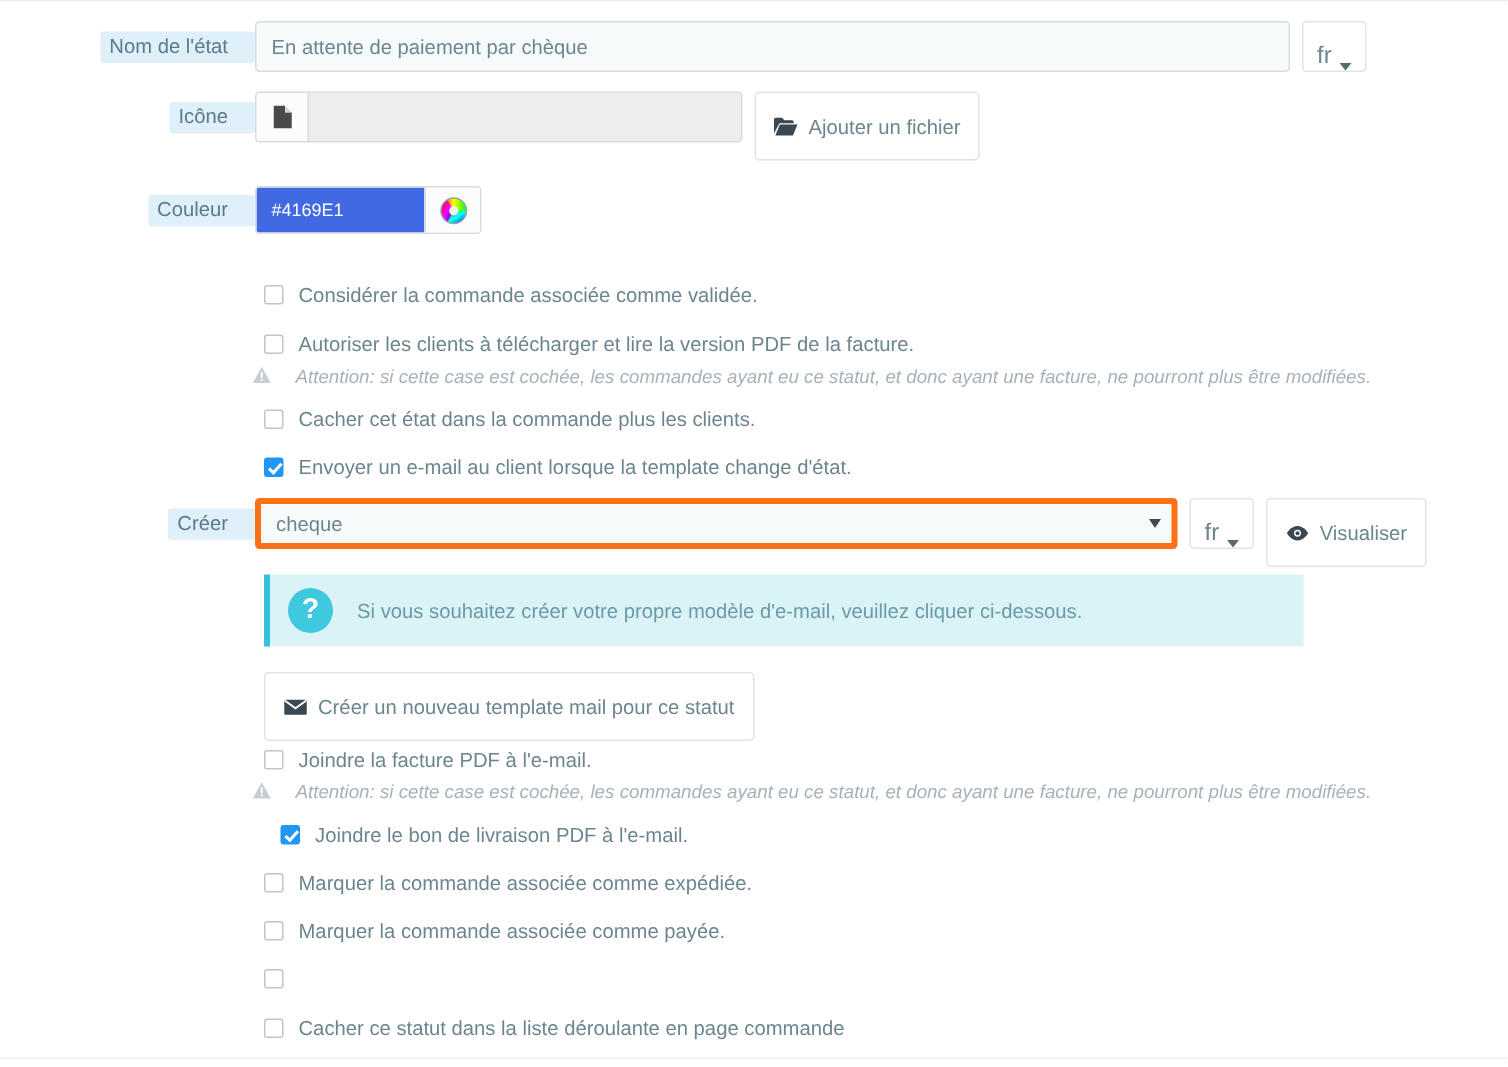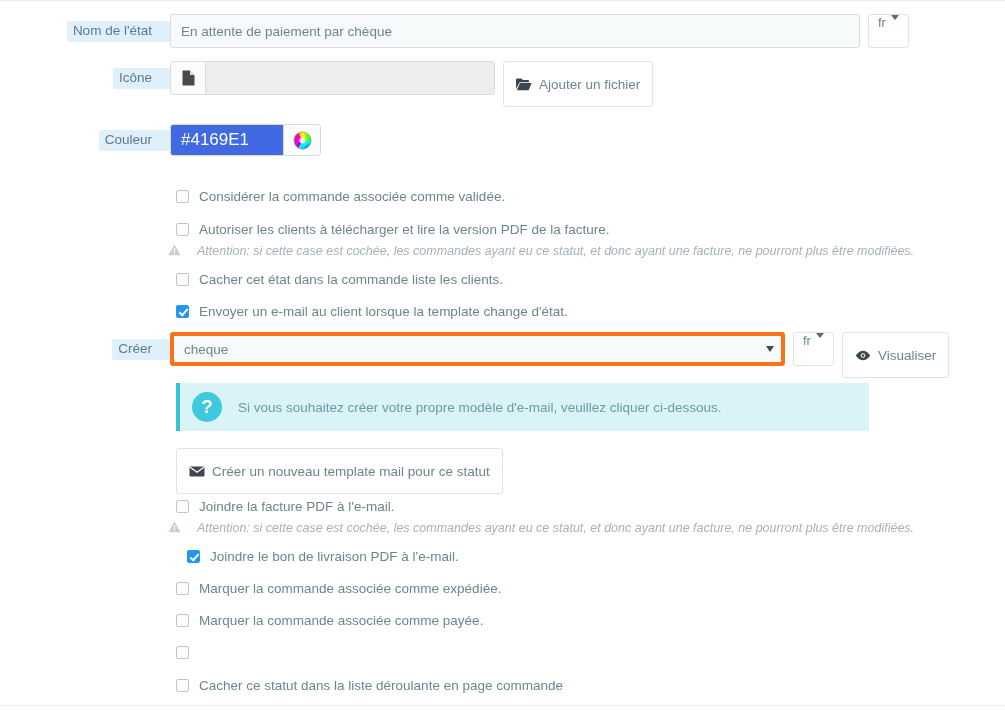--- a/index.html
+++ b/index.html
@@ -78,23 +78,23 @@
   .lang-btn {
     margin-left: 8px;
     height: 34px;
     min-width: 38px;
     box-sizing: border-box;
     border: 1px solid #dfe4e8;
     border-radius: 3px;
     background: #ffffff;
     color: #6c868e;
     font-family: "Liberation Sans", sans-serif;
-    font-size: 13px;
+    font-size: 16px;
     display: inline-flex;
-    align-items: flex-start;
+    align-items: flex-end;
     justify-content: center;
     gap: 5px;
     padding: 0 9px;
     cursor: pointer;
   }
   .caret {
     width: 0; height: 0;
     border-left: 4px solid transparent;
     border-right: 4px solid transparent;
     border-top: 5px solid #5a6a72;
@@ -149,21 +149,21 @@
     border-radius: 3px;
     overflow: hidden;
     box-sizing: border-box;
   }
   .colorwrap .swatch {
     width: 112px;
     display: flex;
     align-items: center;
     padding-left: 10px;
     color: #ffffff;
-    font-size: 17px;
+    font-size: 12px;
     font-family: "Liberation Sans", sans-serif;
     box-sizing: border-box;
   }
   .colorwrap .wheelbtn {
     width: 36px;
     background: #fbfcfc;
     border-left: 1px solid #d7dce1;
     display: flex;
     align-items: center;
     justify-content: center;
@@ -385,21 +385,21 @@
       <svg class="warn-ico" width="13" height="12" viewBox="0 0 14 13">
         <path d="M7 0.6 L13.5 12.3 H0.5 Z" fill="#c4ced4"></path>
         <rect x="6.3" y="4.4" width="1.4" height="4.2" fill="#ffffff"></rect>
         <rect x="6.3" y="9.4" width="1.4" height="1.4" fill="#ffffff"></rect>
       </svg>
       <span class="warn-text">Attention: si cette case est cochée, les commandes ayant eu ce statut, et donc ayant une facture, ne pourront plus être modifiées.</span>
     </div>
 
     <div class="chk-row" style="position:absolute; top:271px; left:0;">
       <span class="cbox"></span>
-      <span class="chk-label">Cacher cet état dans la commande liste les clients.</span>
+      <span class="chk-label">Cacher cet état dans la commande plus les clients.</span>
     </div>
 
     <div class="chk-row" style="position:absolute; top:303px; left:0;">
       <span class="cbox checked"></span>
       <span class="chk-label">Envoyer un e-mail au client lorsque la template change d'état.</span>
     </div>
   </div>
 
   <div class="form-row" style="position:absolute; top:332px; left:0;">
     <div class="lbl-col">

